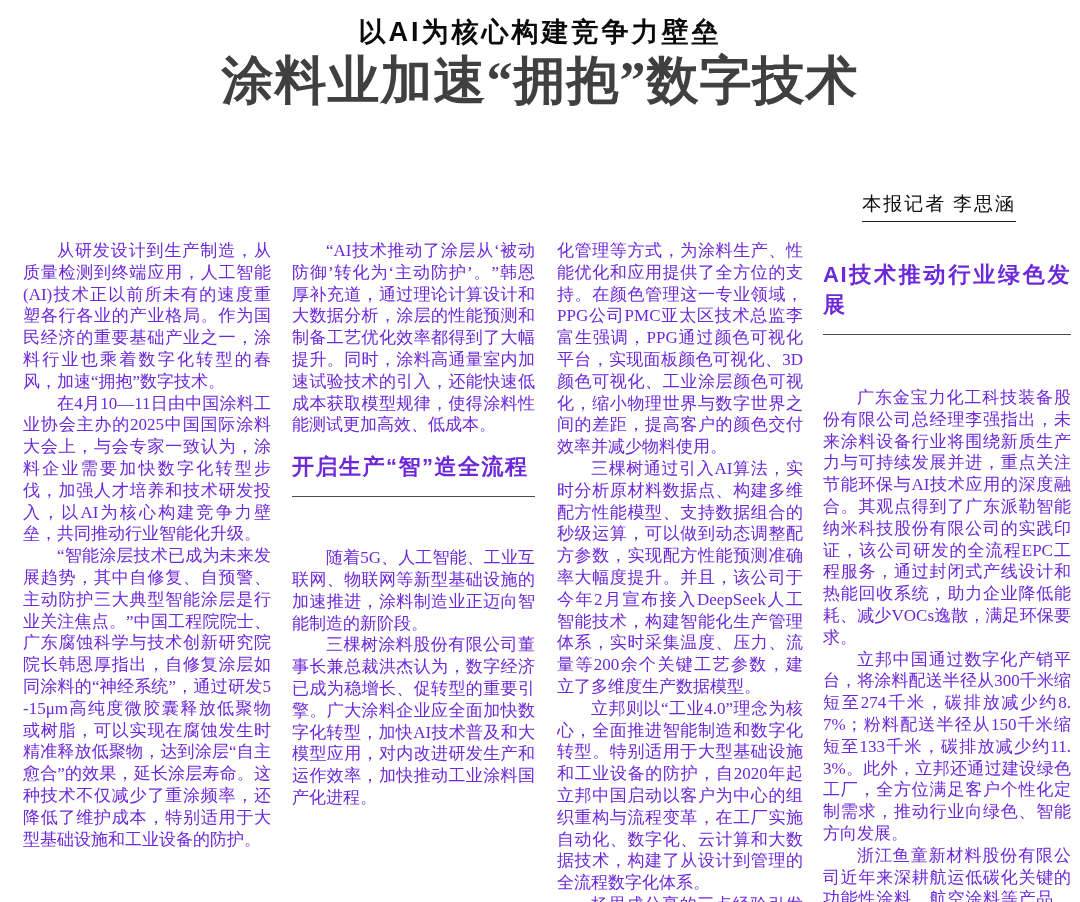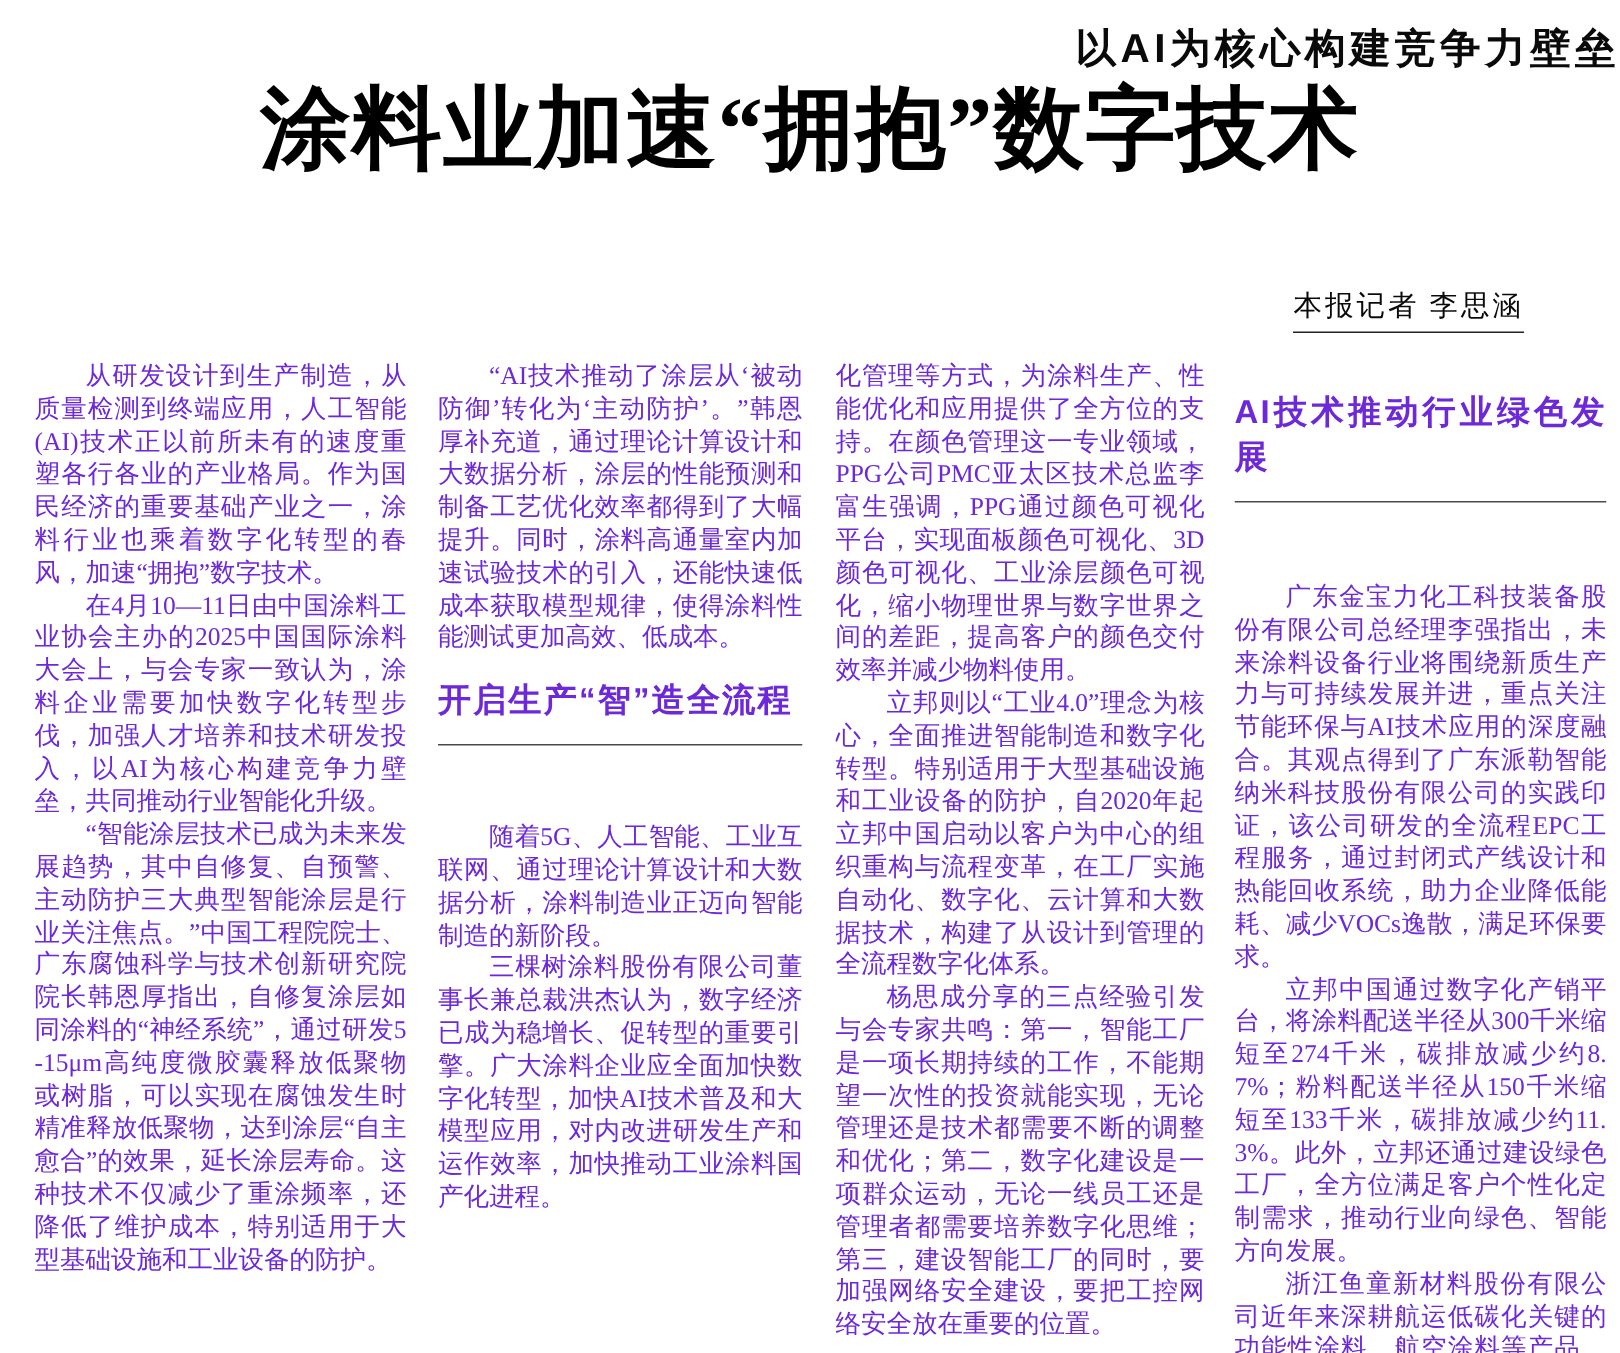--- a/index.html
+++ b/index.html
@@ -2,29 +2,29 @@
 <html><head>
 <meta charset="utf-8">
 <style>
   html,body{margin:0;padding:0;}
   body{
     width:1080px;height:902px;position:relative;overflow:hidden;
     background:#ffffff;color:#111;
     font-family:"Liberation Serif","DejaVu Serif",serif;
   }
   .kicker{
-    position:absolute;top:14px;left:0;width:1080px;text-align:right;
+    position:absolute;top:14px;left:0;width:1080px;text-align:center;
     font-family:"Liberation Sans","DejaVu Sans",sans-serif;
     font-size:27px;font-weight:700;letter-spacing:3px;color:#0a0a0a;
     white-space:nowrap;
   }
   .headline{
     position:absolute;top:50px;left:0;width:1080px;text-align:center;
     font-family:"Liberation Serif","DejaVu Serif",serif;
-    font-size:60px;font-weight:900;letter-spacing:1px;color:#000000;
+    font-size:52px;font-weight:900;letter-spacing:1px;color:#404040;
     white-space:nowrap;line-height:1.2;
   }
   .byline{
     position:absolute;top:191px;right:64px;
     font-size:19px;font-weight:400;letter-spacing:2px;color:#0a0a0a;
     border-bottom:1.5px solid #222;padding-bottom:4px;
   }
   .col{
     position:absolute;bottom:0;overflow:hidden;
     text-align:justify;
@@ -59,27 +59,28 @@
 <div class="col col-1">
   <p>从研发设计到生产制造，从质量检测到终端应用，人工智能(AI)技术正以前所未有的速度重塑各行各业的产业格局。作为国民经济的重要基础产业之一，涂料行业也乘着数字化转型的春风，加速“拥抱”数字技术。</p>
   <p>在4月10—11日由中国涂料工业协会主办的2025中国国际涂料大会上，与会专家一致认为，涂料企业需要加快数字化转型步伐，加强人才培养和技术研发投入，以AI为核心构建竞争力壁垒，共同推动行业智能化升级。</p>
   <p>“智能涂层技术已成为未来发展趋势，其中自修复、自预警、主动防护三大典型智能涂层是行业关注焦点。”中国工程院院士、广东腐蚀科学与技术创新研究院院长韩恩厚指出，自修复涂层如同涂料的“神经系统”，通过研发5-15μm高纯度微胶囊释放低聚物或树脂，可以实现在腐蚀发生时精准释放低聚物，达到涂层“自主愈合”的效果，延长涂层寿命。这种技术不仅减少了重涂频率，还降低了维护成本，特别适用于大型基础设施和工业设备的防护。</p>
 
 </div>
 
 <div class="col col-2">
   <p>“AI技术推动了涂层从‘被动防御’转化为‘主动防护’。”韩恩厚补充道，通过理论计算设计和大数据分析，涂层的性能预测和制备工艺优化效率都得到了大幅提升。同时，涂料高通量室内加速试验技术的引入，还能快速低成本获取模型规律，使得涂料性能测试更加高效、低成本。</p>
   <h2 class="section">开启生产“智”造全流程</h2>
-  <p>随着5G、人工智能、工业互联网、通过理论计算设计和大数据分析，涂料制造业正迈向智能制造的新阶段。</p>
+  <p>随着5G、人工智能、工业互联网、物联网等新型基础设施的加速推进，涂料制造业正迈向智能制造的新阶段。</p>
   <p>三棵树涂料股份有限公司董事长兼总裁洪杰认为，数字经济已成为稳增长、促转型的重要引擎。广大涂料企业应全面加快数字化转型，加快AI技术普及和大模型应用，对内改进研发生产和运作效率，加快推动工业涂料国产化进程。</p>
 
 </div>
 
 <div class="col col-3">
   <p class="cont">化管理等方式，为涂料生产、性能优化和应用提供了全方位的支持。在颜色管理这一专业领域，PPG公司PMC亚太区技术总监李富生强调，PPG通过颜色可视化平台，实现面板颜色可视化、3D颜色可视化、工业涂层颜色可视化，缩小物理世界与数字世界之间的差距，提高客户的颜色交付效率并减少物料使用。</p>
+  <p>三棵树通过引入AI算法，实时分析原材料数据点、构建多维配方性能模型、支持数据组合的秒级运算，可以做到动态调整配方参数，实现配方性能预测准确率大幅度提升。并且，该公司于今年2月宣布接入DeepSeek人工智能技术，构建智能化生产管理体系，实时采集温度、压力、流量等200余个关键工艺参数，建立了多维度生产数据模型。</p>
   <p>立邦则以“工业4.0”理念为核心，全面推进智能制造和数字化转型。特别适用于大型基础设施和工业设备的防护，自2020年起立邦中国启动以客户为中心的组织重构与流程变革，在工厂实施自动化、数字化、云计算和大数据技术，构建了从设计到管理的全流程数字化体系。</p>
   <p>杨思成分享的三点经验引发与会专家共鸣：第一，智能工厂是一项长期持续的工作，不能期望一次性的投资就能实现，无论管理还是技术都需要不断的调整和优化；第二，数字化建设是一项群众运动，无论一线员工还是管理者都需要培养数字化思维；第三，建设智能工厂的同时，要加强网络安全建设，要把工控网络安全放在重要的位置。</p>
 </div>
 
 <div class="col col-4">
   <h2 class="section">AI技术推动行业绿色发展</h2>
   <p>广东金宝力化工科技装备股份有限公司总经理李强指出，未来涂料设备行业将围绕新质生产力与可持续发展并进，重点关注节能环保与AI技术应用的深度融合。其观点得到了广东派勒智能纳米科技股份有限公司的实践印证，该公司研发的全流程EPC工程服务，通过封闭式产线设计和热能回收系统，助力企业降低能耗、减少VOCs逸散，满足环保要求。</p>
   <p>立邦中国通过数字化产销平台，将涂料配送半径从300千米缩短至274千米，碳排放减少约8.7%；粉料配送半径从150千米缩短至133千米，碳排放减少约11.3%。此外，立邦还通过建设绿色工厂，全方位满足客户个性化定制需求，推动行业向绿色、智能方向发展。</p>
   <p>浙江鱼童新材料股份有限公司近年来深耕航运低碳化关键的功能性涂料、航空涂料等产品。公司正全面导入AI和DeepSeek管理体系，推动现代企业管理制度创新和新质生产力建设，促进公司高水平全面健康发展。</p>
 

